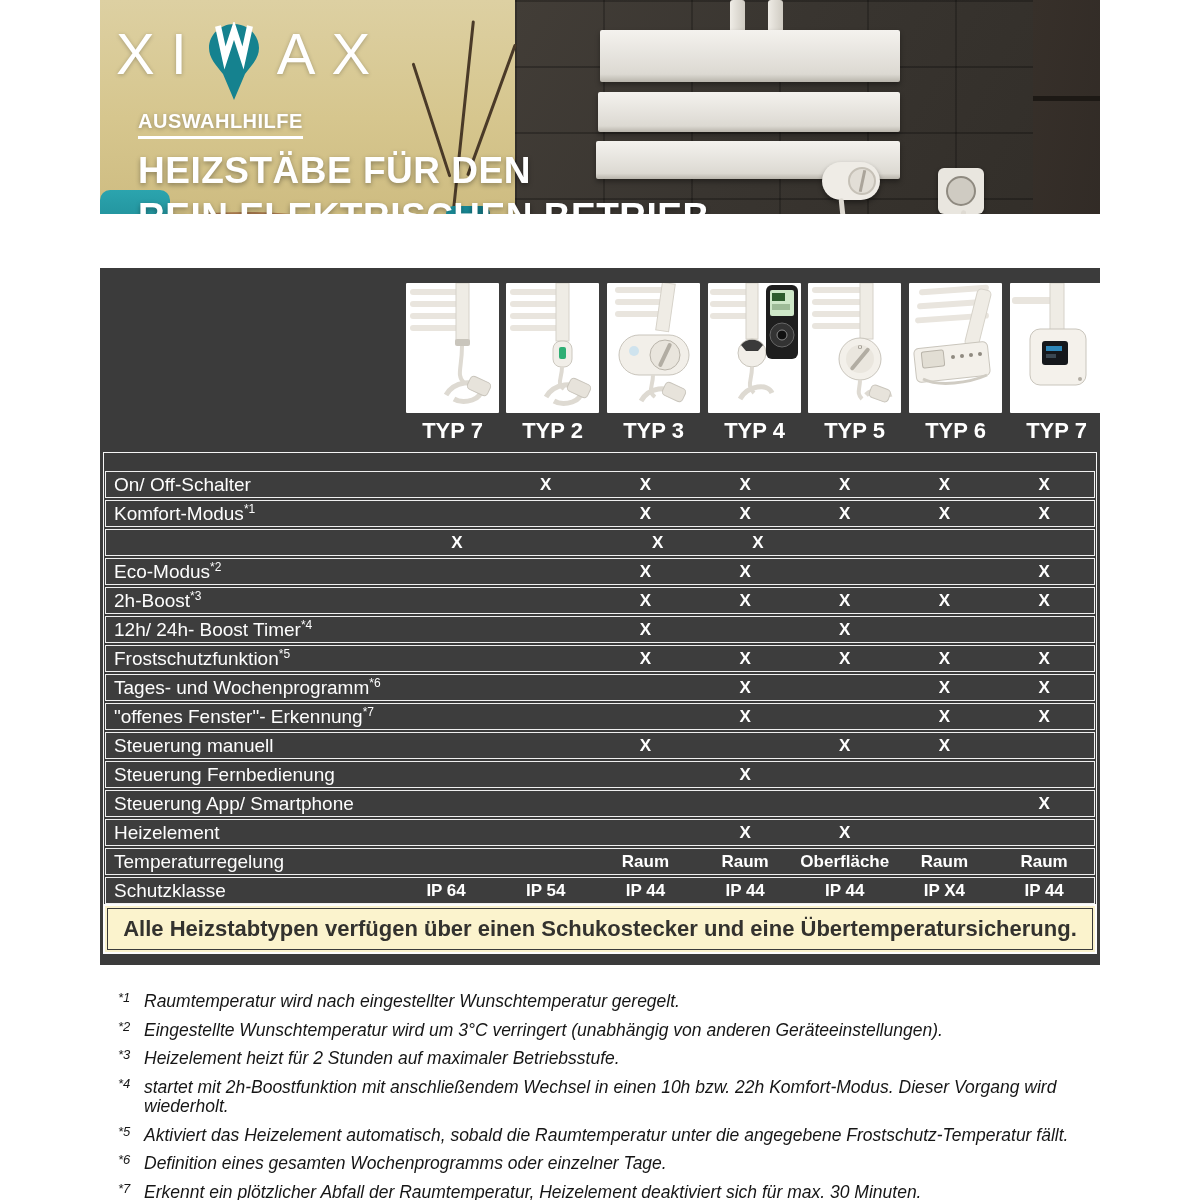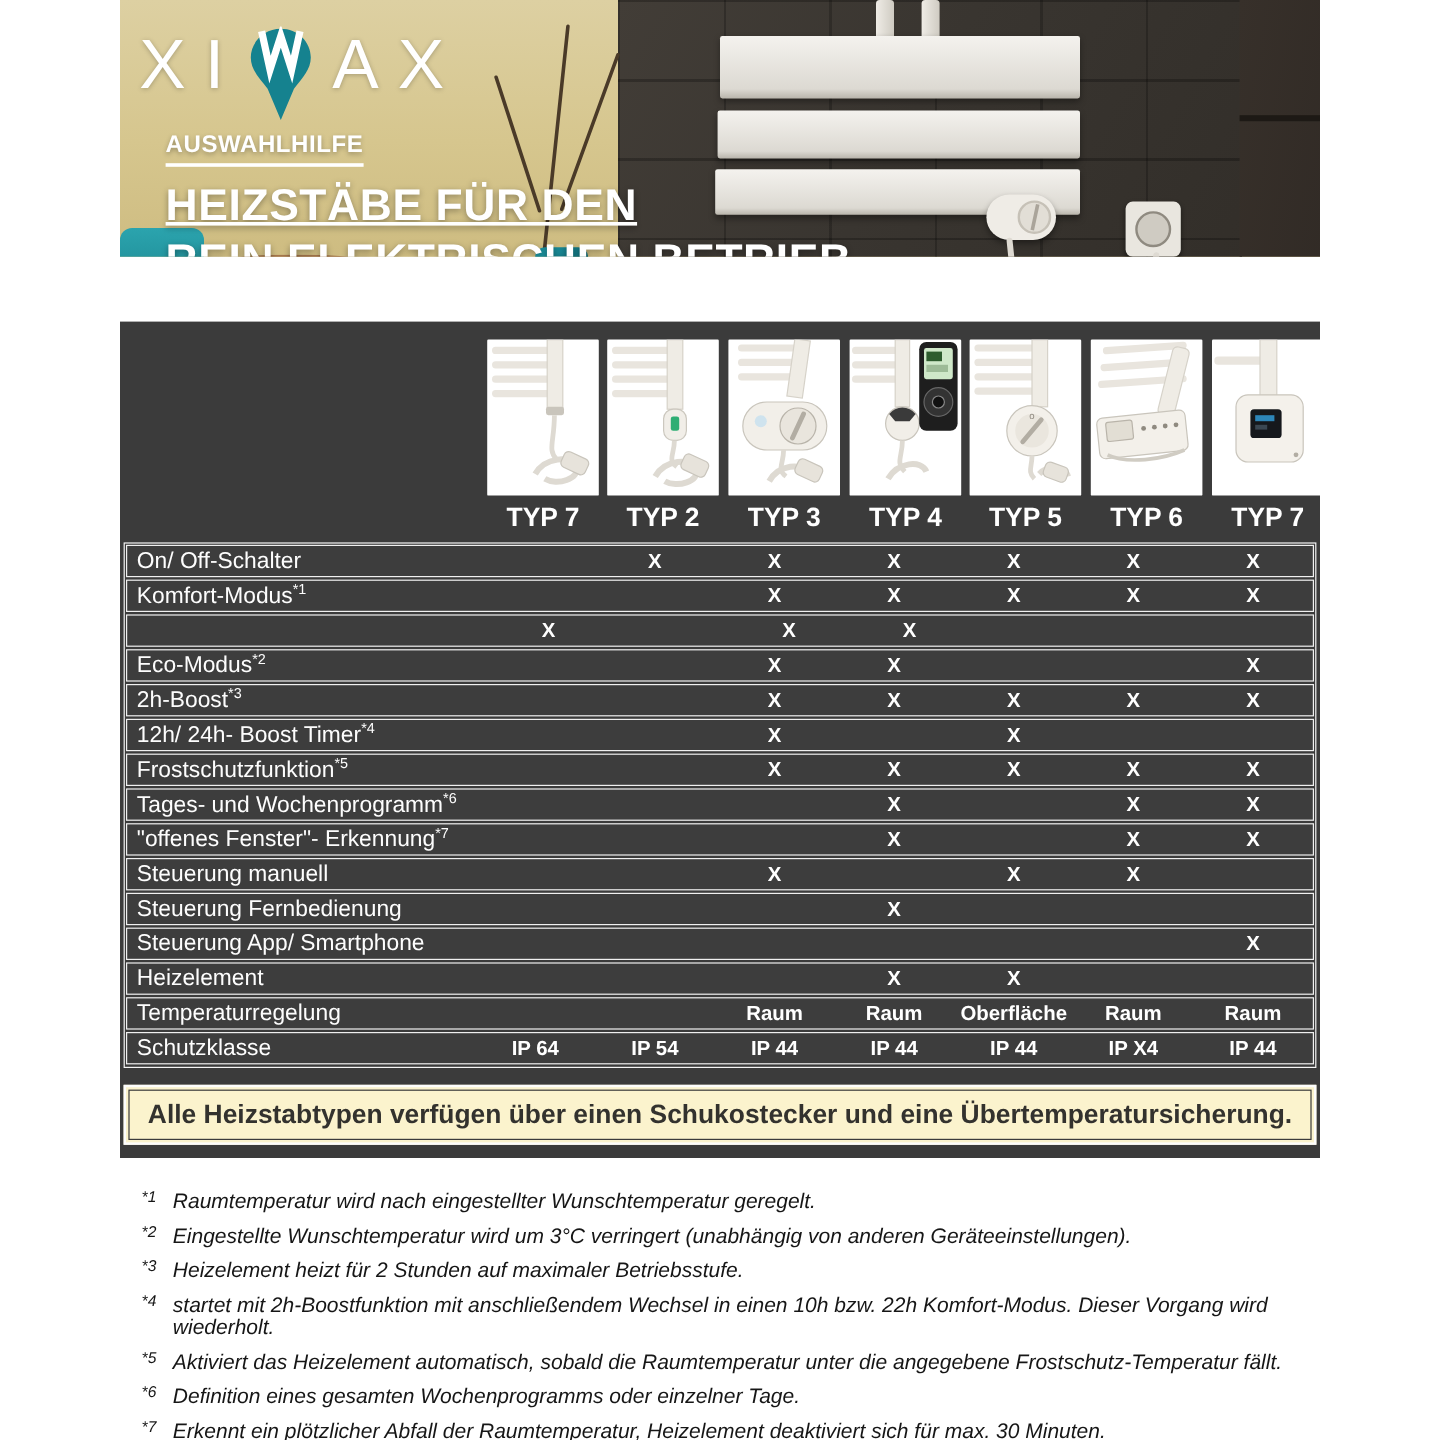--- a/index.html
+++ b/index.html
@@ -46,30 +46,30 @@
     border-top: 14px solid #a4764c; border-radius: 50% 50% 0 0; }
 
   .logo { position:absolute; left: 16px; top: 22px; display: flex; align-items: flex-start; }
   .logo-txt { color: #fff; font-size: 58px; font-weight: 500; letter-spacing: 16px;
     line-height: 64px; text-shadow: 0 1px 4px rgba(0,0,0,.25); }
   .logo-m { width: 58px; height: 80px; margin: 0 14px 0 2px; }
   .eyebrow { position:absolute; left: 38px; top: 110px; color: #fff; font-size: 20px; font-weight: 700;
     letter-spacing: .5px; border-bottom: 3px solid #fff; padding-bottom: 3px;
     text-shadow: 0 1px 4px rgba(0,0,0,.3); }
   .h-title { position:absolute; left: 38px; color: #fff; font-size: 37px; font-weight: 700;
-    letter-spacing: .5px; text-shadow: 0 2px 5px rgba(0,0,0,.35); text-decoration: underline; }
+    letter-spacing: .5px; text-shadow: 0 2px 5px rgba(0,0,0,.35); }
 
   
   #panel { left: 100px; top: 268px; width: 1000px; height: 697px; background: #3b3b3b; }
   .thumb { position:absolute; top: 15px; width: 93px; height: 130px; background: #fff;
     border-radius: 1px; overflow: hidden; }
   .typlabel { position:absolute; top: 150px; width: 101px; text-align: center; color: #fff;
     font-size: 22px; font-weight: 700; }
   #rows { position:absolute; left: 3px; top: 184px; width: 994px;
-    border: 1px solid #f5f5f5; padding: 1px 1px 0 1px; background:#3b3b3b; }
+    border: 1px solid #f5f5f5; padding: 18px 1px 0 1px; background:#3b3b3b; }
   .trow { display: flex; align-items: center; height: 27px; margin-bottom: 2px;
     border: 1px solid #f0f0f0; background: #3d3d3d; }
   .tlabel { width: 292px; padding-left: 8px; color: #fdfdfd; font-size: 19px; white-space: nowrap; }
   .tlabel sup { font-size: 12px; }
   .tcell { width: 100.3px; text-align: center; color: #fff; font-size: 17px; font-weight: 700; }
   #banner { position:absolute; left: 3px; top: 636px; width: 994px; height: 50px;
     background: #fbf3cd; border: 2px solid #fdfdfd; outline: 1px solid #3b3b3b; outline-offset: -5px;
     display: flex; align-items: center; justify-content: center;
     color: #33322e; font-size: 22px; font-weight: 700; }
 

